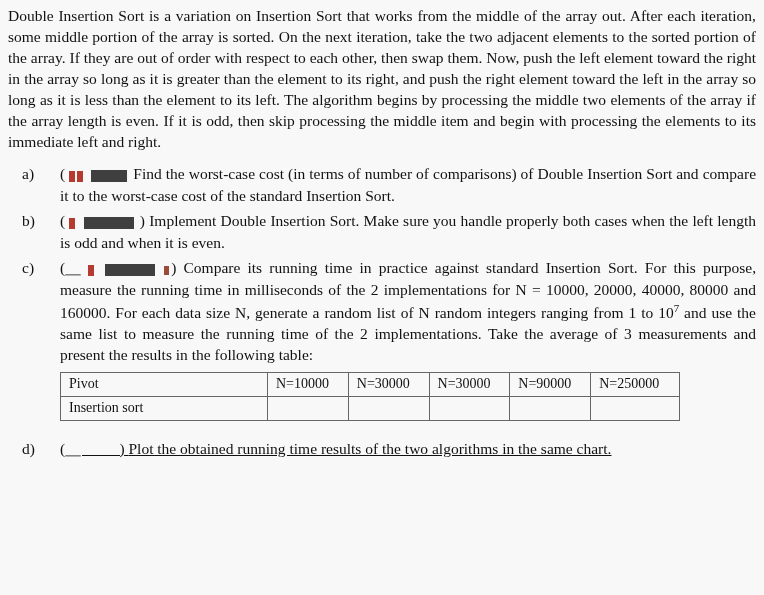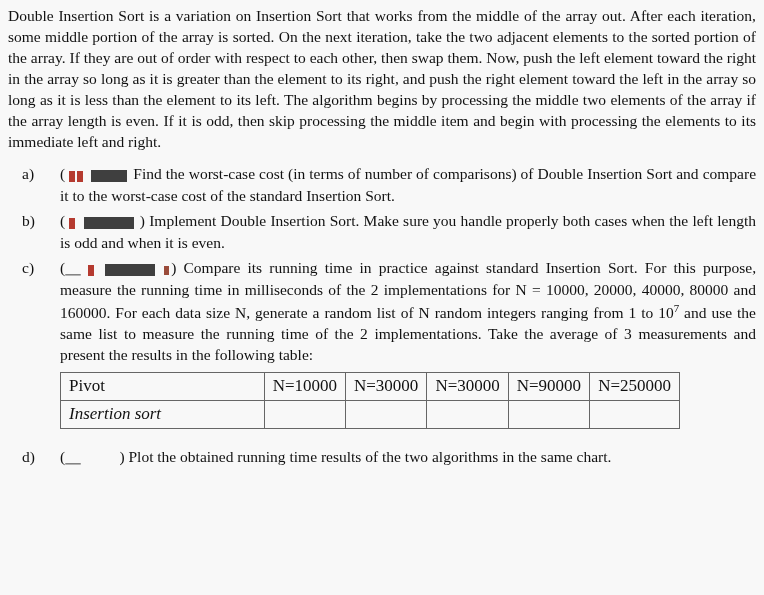--- a/index.html
+++ b/index.html
@@ -51,34 +51,34 @@
       display: inline-block;
       width: 6px;
       height: 11px;
       background: #b53a2f;
       margin-right: 2px;
       vertical-align: middle;
     }
     table {
       border-collapse: collapse;
       margin: 6px 0 4px 0;
-      font-size: 17px;
+      font-size: 14px;
       width: 620px;
     }
     th, td {
       border: 1px solid #666;
       padding: 2px 8px;
       text-align: left;
       height: 18px;
       font-weight: normal;
     }
     th:first-child, td:first-child {
       width: 190px;
     }
-    .ital { font-style: italic; }
+    .ital { }
     sup { font-size: 0.7em; }
     .d-item {
       margin-top: 14px;
     }
   </style>
 </head>
 <body>
 
 <div class="intro">Double Insertion Sort is a variation on Insertion Sort that works from the middle of the array out. After each iteration, some middle portion of the array is sorted. On the next iteration, take the two adjacent elements to the sorted portion of the array. If they are out of order with respect to each other, then swap them. Now, push the left element toward the right in the array so long as it is greater than the element to its right, and push the right element toward the left in the array so long as it is less than the element to its left. The algorithm begins by processing the middle two elements of the array if the array length is even. If it is odd, then skip processing the middle item and begin with processing the elements to its immediate left and right.</div>
 
@@ -132,19 +132,19 @@
           <td></td>
           <td></td>
         </tr>
       </tbody>
         </table>
     </div>
   </li>
 
   <li class="qitem d-item">
     <div class="qlabel">d)</div>
-    <div class="qbody" style="text-align:left;">
+    <div class="qbody" style="text-align:left;text-decoration:underline;">
       <span>(⸏&nbsp;&nbsp;&nbsp;&nbsp;&nbsp;&nbsp;&nbsp;&nbsp;&nbsp;&nbsp;) </span>
       <span>Plot the obtained running time results of the two algorithms in the same chart.</span>
     </div>
   </li>
 
 </ul>
 
 </body></html>

